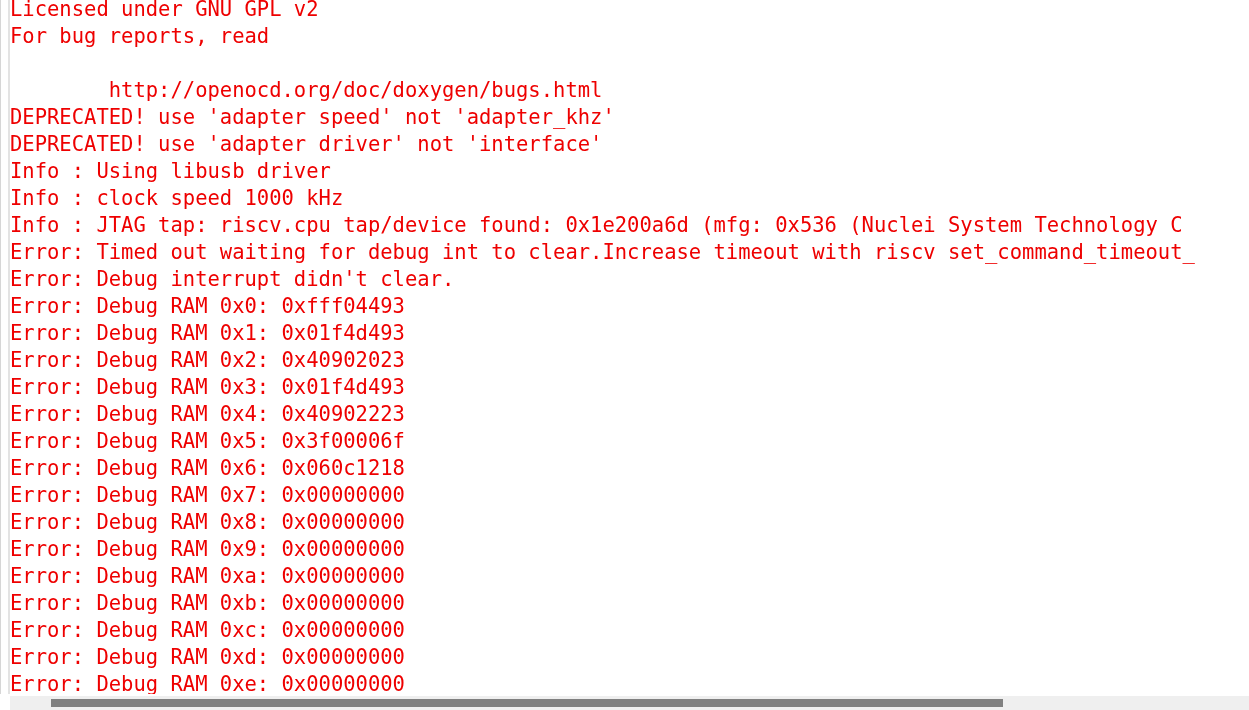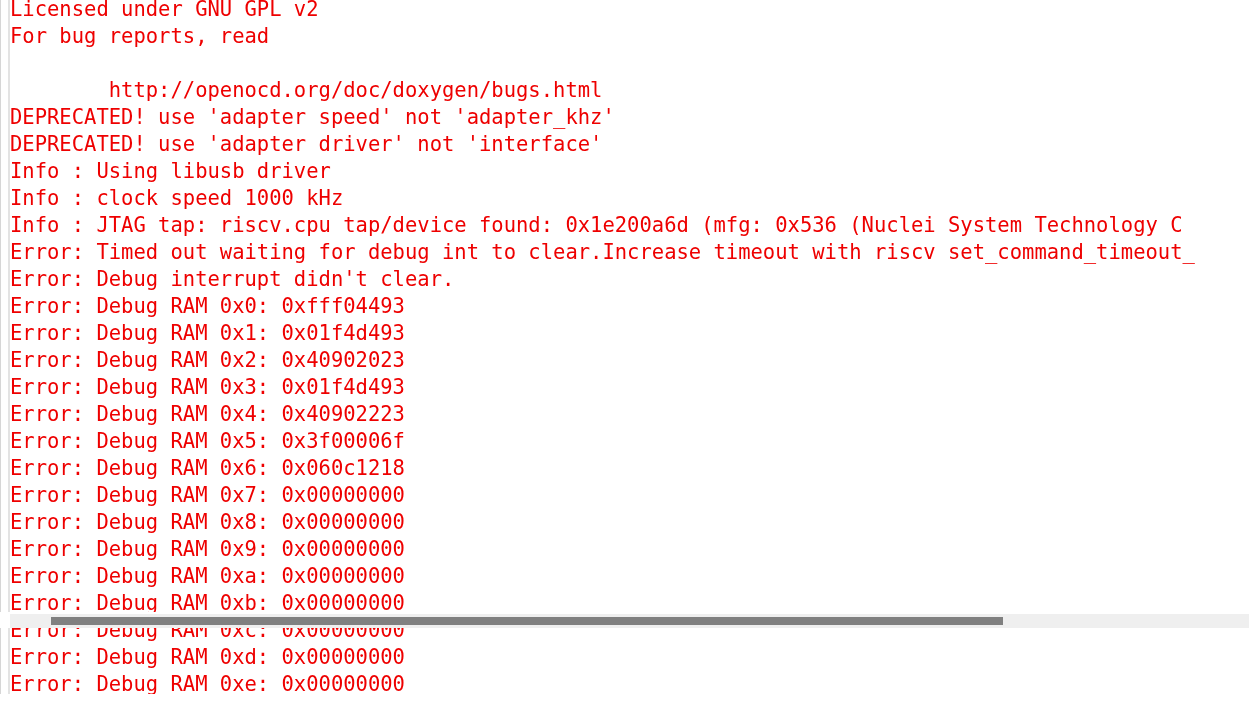--- a/index.html
+++ b/index.html
@@ -10,21 +10,21 @@
   body {
     width: 1249px;
     height: 710px;
     overflow: hidden;
     font-family: "DejaVu Sans Mono", monospace;
   }
 
   .console-window {
     position: relative;
     width: 1249px;
-    height: 628px;
+    height: 710px;
     background: #ffffff;
     box-sizing: border-box;
   }
 
   
   .frame-edge {
     position: absolute;
     top: 0;
     left: 0;
     width: 1px;

